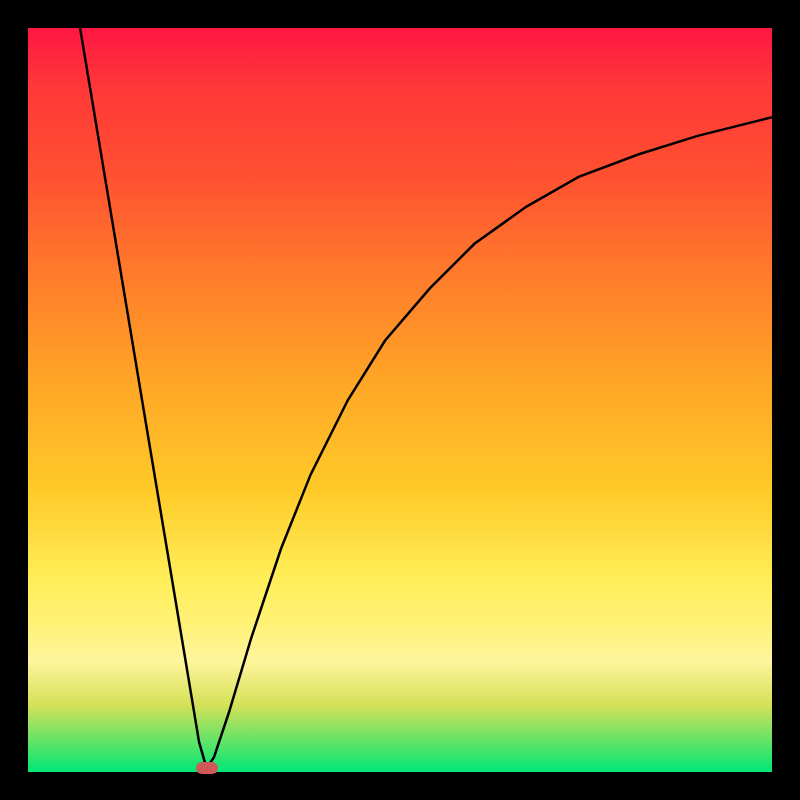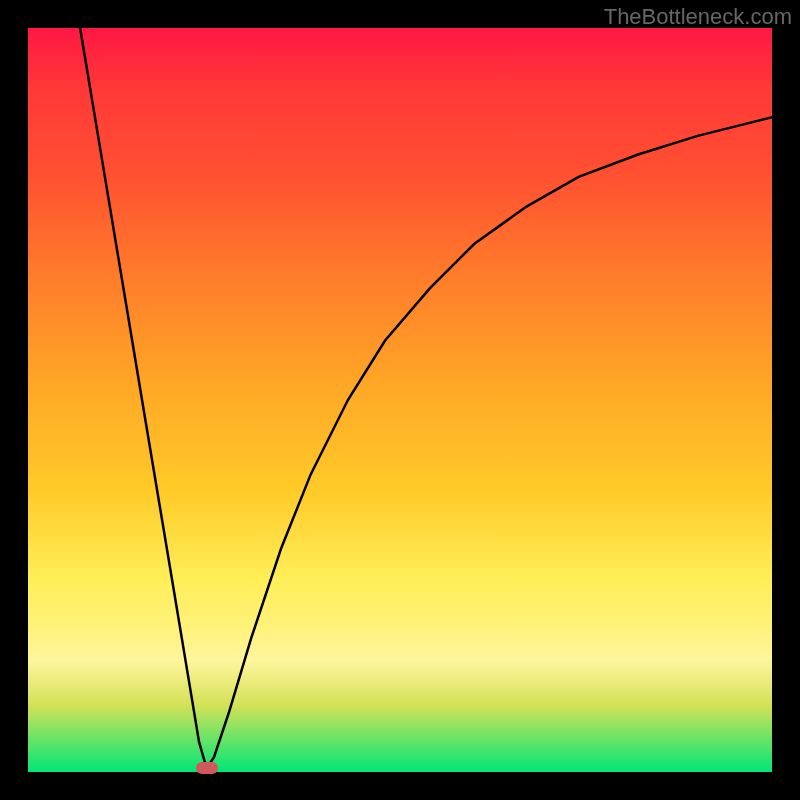--- a/index.html
+++ b/index.html
@@ -52,20 +52,19 @@
       height: 12px;
       background: #d15858;
       border-radius: 6px;
       transform: translate(-50%, -50%);
     }
   </style>
 </head>
 <body>
 
 <div class="container">
-  <div class="watermark">TheBottleneck.com</div>
   <div class="plot-area">
     <svg class="curve-svg" viewBox="0 0 744 744" preserveAspectRatio="none">
       <path class="curve-path" id="curve-path" d="M52.1 0.0 L74.4 133.9 L96.7 267.8 L119.0 401.8 L141.4 535.7 L163.7 669.6 L171.1 714.2 L178.6 740.3 L186.0 729.1 L200.9 684.5 L223.2 610.1 L253.0 520.8 L282.7 446.4 L319.9 372.0 L357.1 312.5 L401.8 260.4 L446.4 215.8 L498.5 178.6 L550.6 148.8 L610.1 126.5 L669.6 107.9 L744.0 89.3 "></path>
     </svg>
     <div class="marker" id="marker" style="left: 178.56px; top: 740.28px;"></div>
   </div>
 </div>
 
 </body></html>

